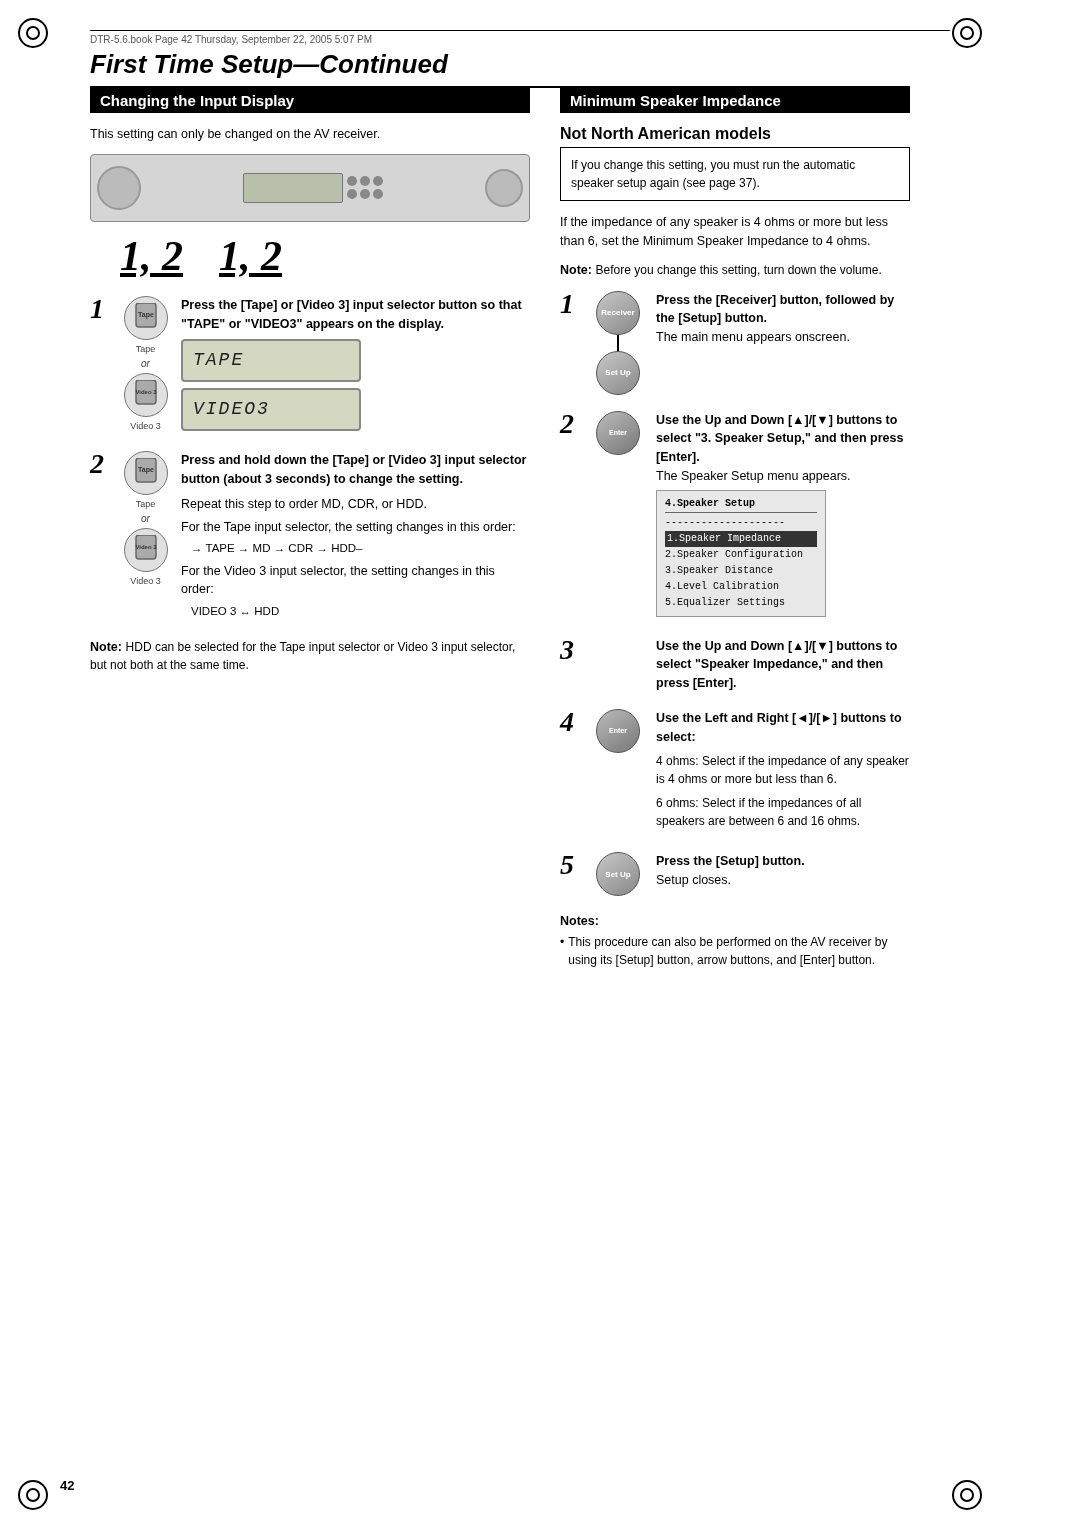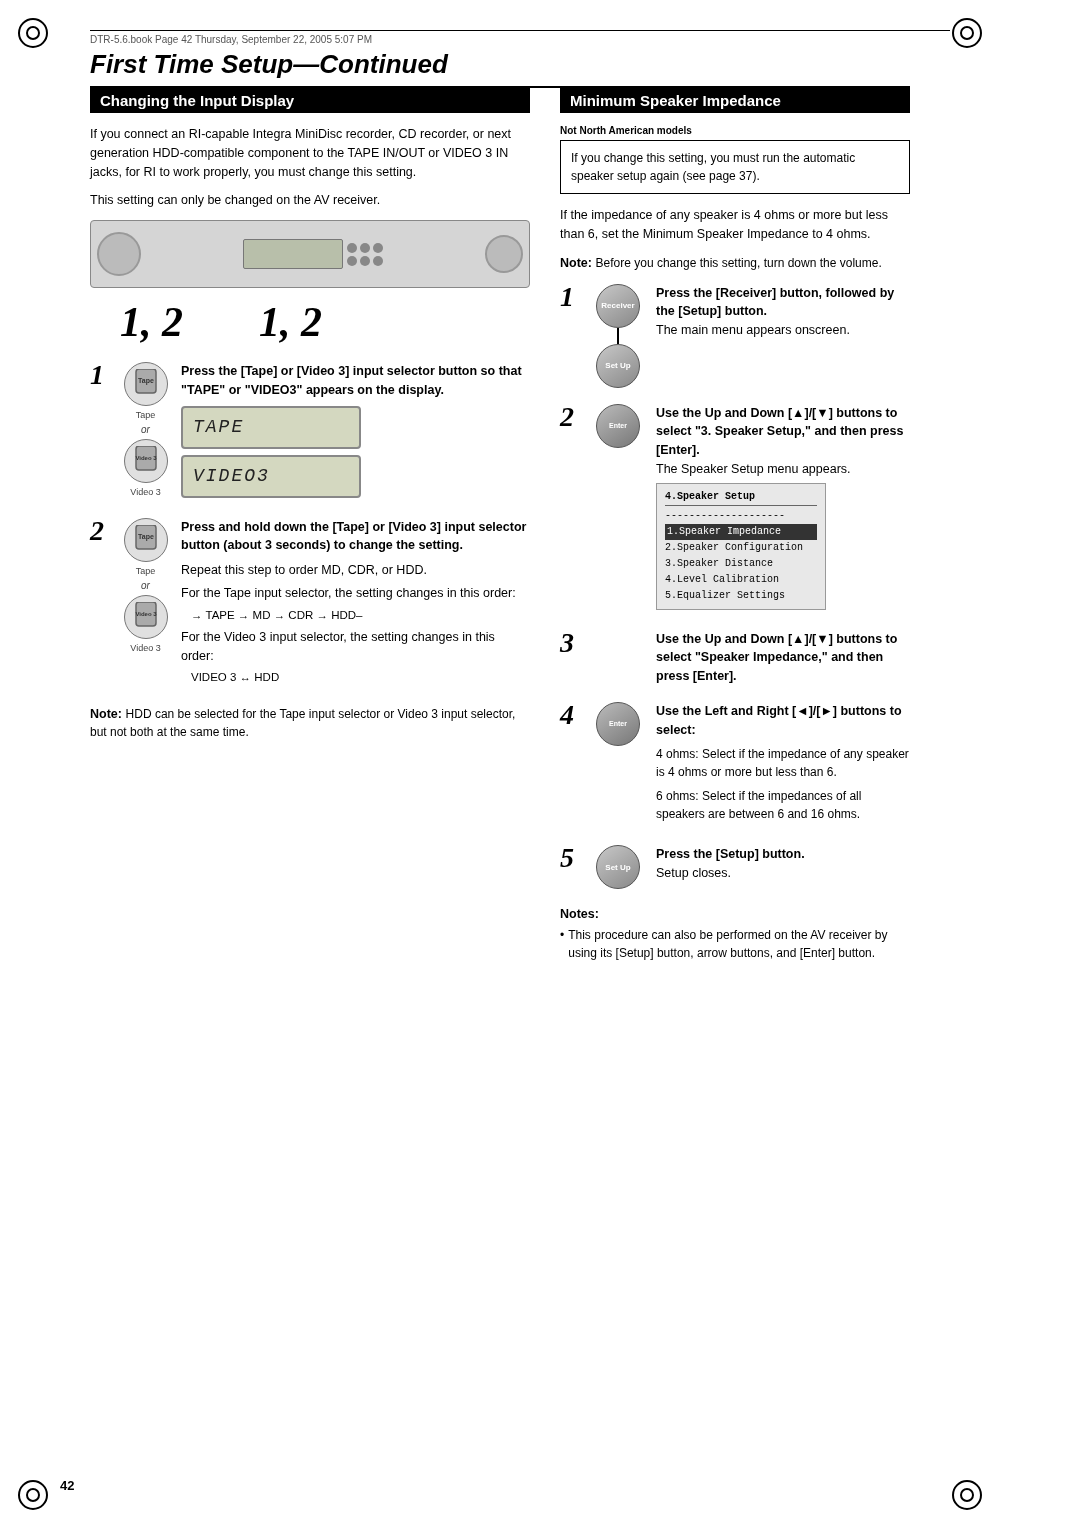--- a/index.html
+++ b/index.html
@@ -84,23 +84,24 @@
     }
     
     .body-text {
       font-size: 12.5px;
       line-height: 1.5;
       margin-bottom: 10px;
     }
     
     .numbers-display {
       display: flex;
-      gap: 76px;
+      gap: 36px;
       margin: 10px 0 16px 0;
       padding-left: 30px;
+      text-decoration: underline;
     }
     .big-num {
       font-size: 42px;
       font-style: italic;
       font-weight: bold;
       font-family: 'Times New Roman', serif;
     }
     
     .step-container {
       display: flex;
@@ -166,21 +167,21 @@
       font-weight: bold;
       font-size: 12.5px;
     }
     .note-text {
       font-size: 12px;
       line-height: 1.5;
     }
     
     .not-na-label {
       font-weight: bold;
-      font-size: 10px;
+      font-size: 16px;
       margin-bottom: 4px;
     }
     .info-box {
       border: 1px solid #000;
       padding: 8px 10px;
       font-size: 12px;
       line-height: 1.5;
       margin-bottom: 12px;
     }
     .right-step-container {
@@ -391,21 +392,20 @@
   <div class="page-title">
     <span>First Time Setup</span><span>—Continued</span>
   </div>
 
   <div class="two-col">
 
     <div class="col-left">
 
       <div class="section-header">Changing the Input Display</div>
 
-      <p class="body-text">If you connect an RI-capable Integra MiniDisc recorder, CD recorder, or next generation HDD-compatible component to the TAPE IN/OUT or VIDEO 3 IN jacks, for RI to work properly, you must change this setting.</p>
       <p class="body-text">This setting can only be changed on the AV receiver.</p>
 
       <div class="device-render">
         <div class="device-left-circle"></div>
         <div class="device-buttons-row">
           <div class="dev-display"></div>
           <div style="display:flex;flex-direction:column;gap:3px;">
             <div style="display:flex;gap:3px;">
               <div class="dev-btn"></div>
               <div class="dev-btn"></div>

